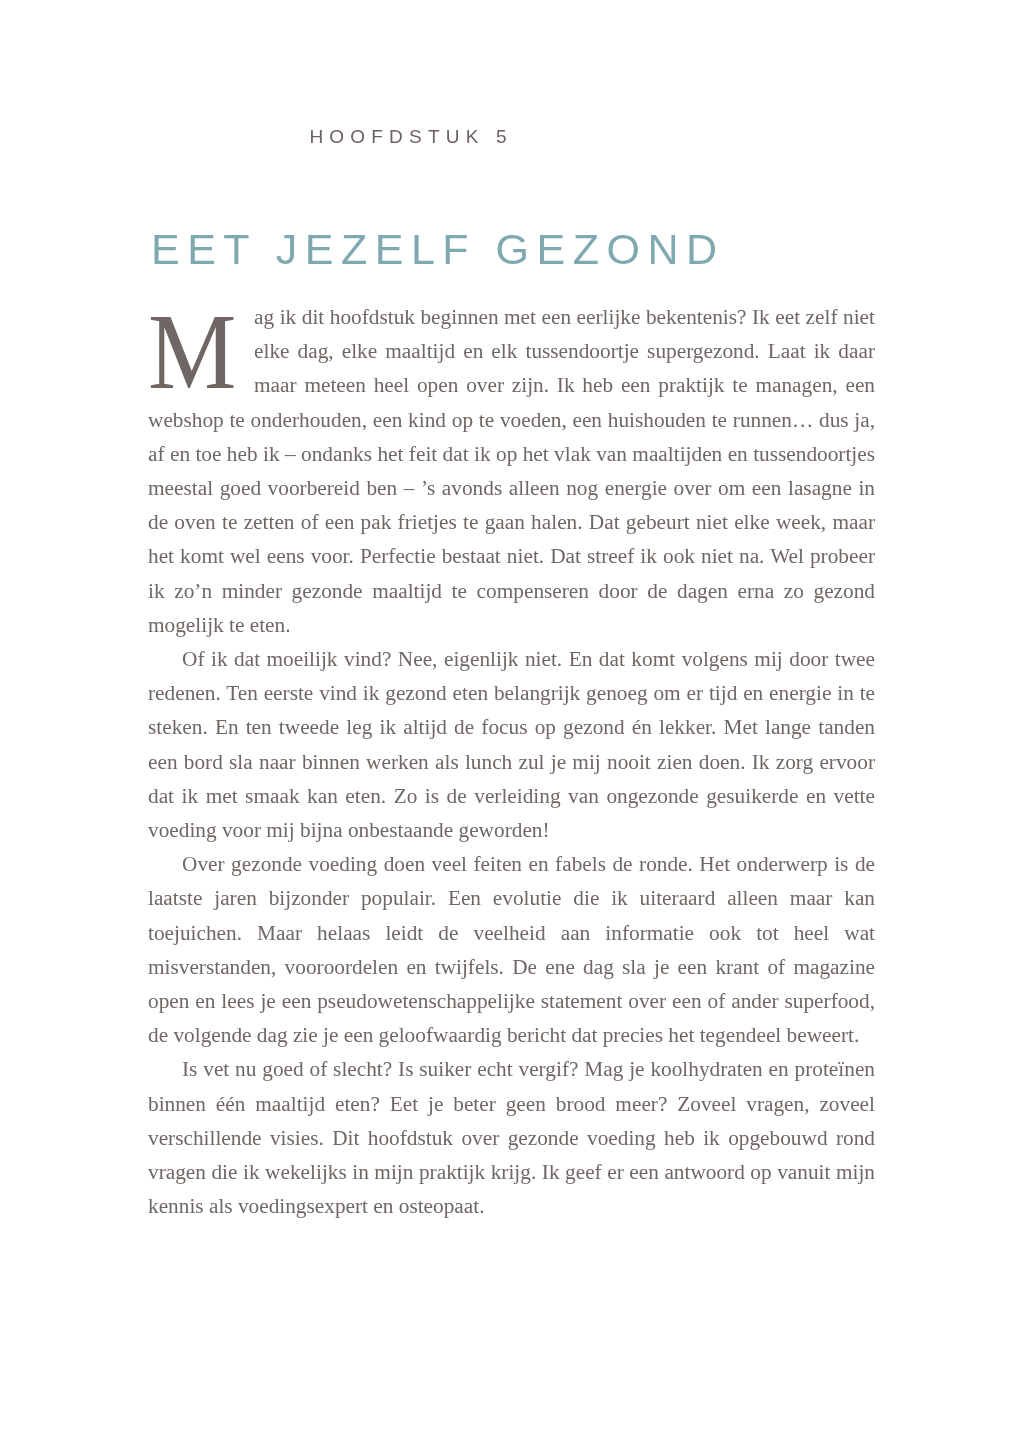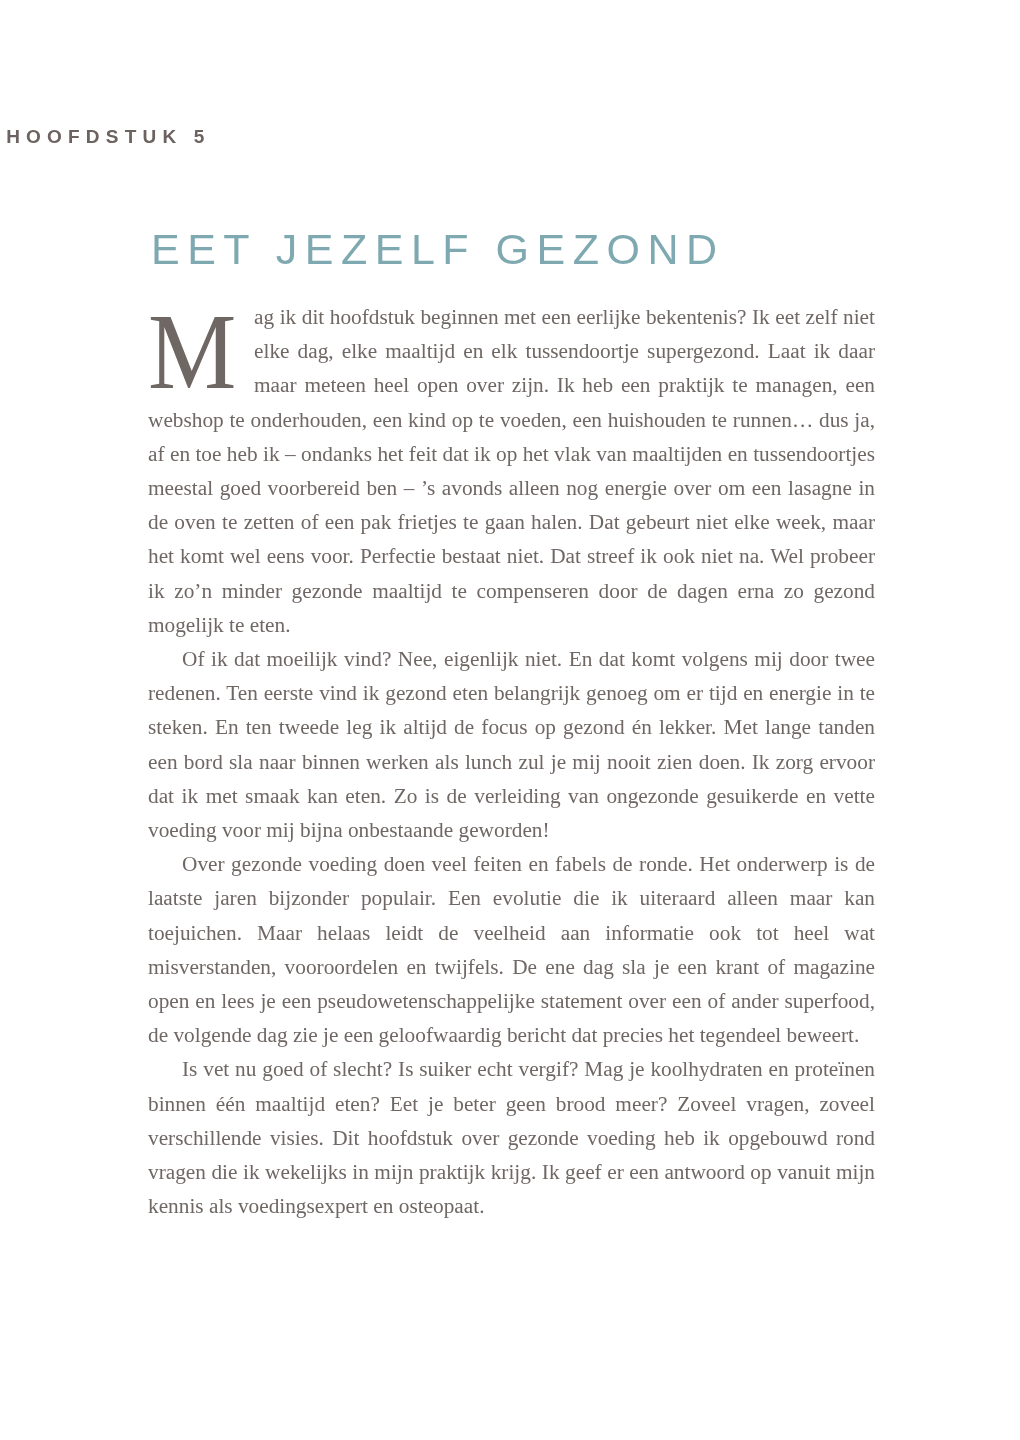--- a/index.html
+++ b/index.html
@@ -21,24 +21,24 @@
     height: 1440px;
     box-sizing: border-box;
   }
 
   
   .chapter-label {
     position: absolute;
     top: 126px;
     left: 0;
     width: 816px;
-    text-align: left;
+    text-align: center;
     font-family: "Liberation Sans", "DejaVu Sans", sans-serif;
     font-size: 19px;
-    font-weight: 700;
+    font-weight: 400;
     letter-spacing: 6.2px;
     text-indent: 6.2px;
     color: #6c625f;
     white-space: pre;
   }
 
   
   .chapter-title {
     position: absolute;
     top: 196px;

